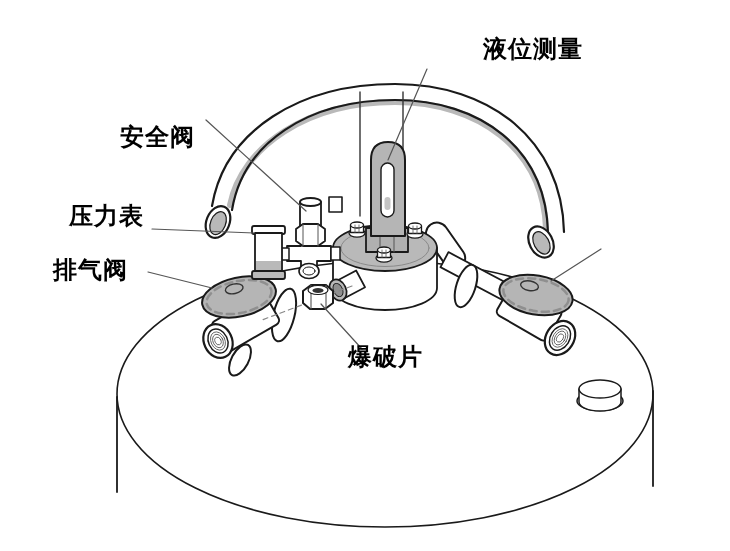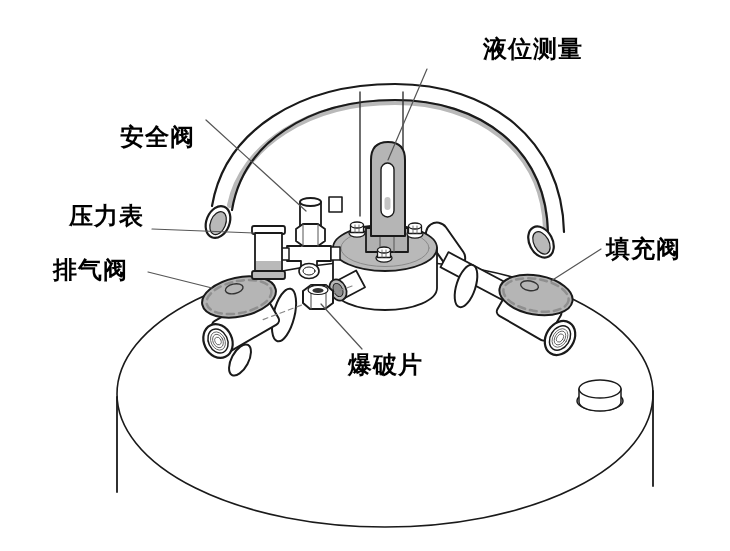--- a/index.html
+++ b/index.html
@@ -11,21 +11,21 @@
   .lbl{
     position:absolute;font-weight:bold;font-size:24px;line-height:1.1;
     color:#000;white-space:nowrap;letter-spacing:1px;
     font-family:"DejaVu Sans", sans-serif;
   }
   .lbl-liquid{left:443px;top:36px;margin-left:40px;}
   .lbl-safety{left:120px;top:84px;margin-top:40px;}
   .lbl-pressure{left:69px;top:203px;}
   .lbl-vent{left:53px;top:257px;}
   .lbl-fill{left:606px;top:236px;}
-  .lbl-burst{left:348px;top:352px;}
+  .lbl-burst{left:348px;top:344px;}
 </style>
 </head>
 <body>
 
 <div class="stage">
 
 <svg width="730" height="551" viewBox="0 0 730 551" stroke-linejoin="round" stroke-linecap="round">
 
   <g fill="#fff" stroke="#1a1a1a">
     <ellipse cx="385" cy="394" rx="268" ry="133" stroke-width="1.6"></ellipse>
@@ -181,15 +181,14 @@
     <path d="M148 272 L212 288"></path>
     <path d="M601 249 L551 281"></path>
     <path d="M321 304 L362 349"></path>
   </g>
 </svg>
 
   <div class="lbl lbl-liquid">液位测量</div>
   <div class="lbl lbl-safety">安全阀</div>
   <div class="lbl lbl-vent">排气阀</div>
   <div class="lbl lbl-pressure">压力表</div>
-  <div class="lbl lbl-fill">填充阀</div>
   <div class="lbl lbl-burst">爆破片</div>
 </div>
 
 </body></html>

